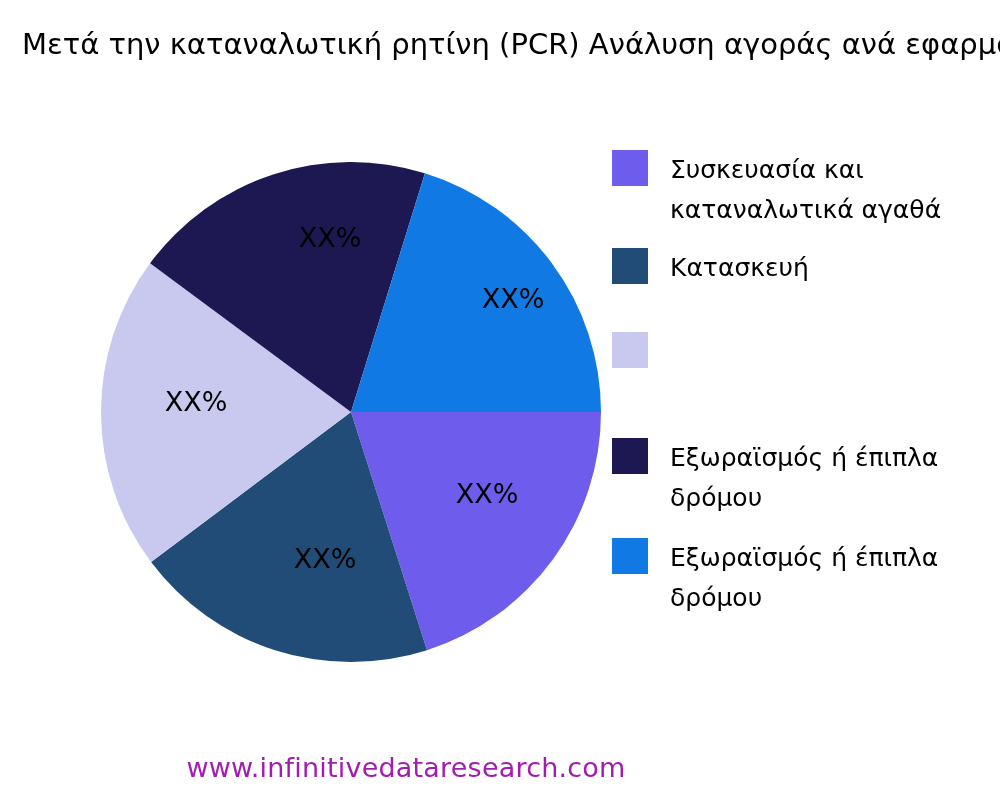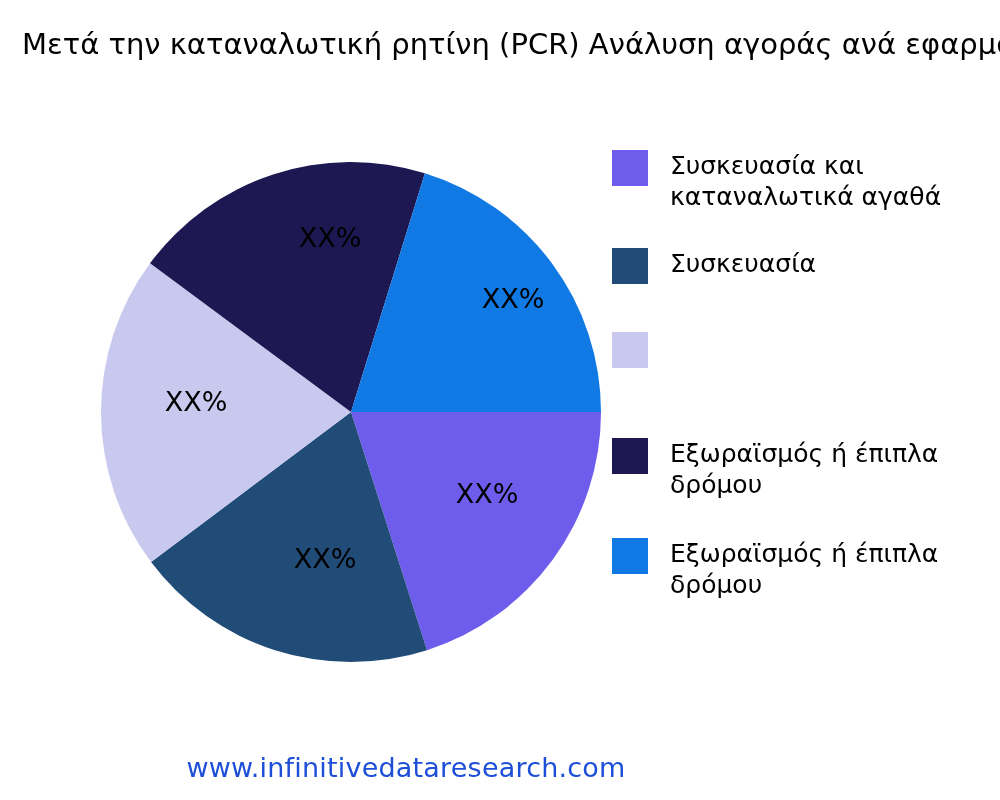--- a/index.html
+++ b/index.html
@@ -72,35 +72,35 @@
     margin-bottom: 0px;
   }
   .legend-swatch {
     flex: 0 0 auto;
     width: 36px;
     height: 36px;
     margin-right: 22px;
   }
   .legend-label {
     font-size: 25px;
-    line-height: 31px;
+    line-height: 40px;
     color: #000000;
     white-space: pre-wrap;
     padding-top: 0px;
   }
 
   
   #footer-url {
     position: absolute;
     left: 0;
     top: 752px;
     width: 812px;
     text-align: center;
     font-size: 27px;
-    color: #1d4ed8;
+    color: #a21caf;
     letter-spacing: 0.2px;
   }
 </style>
 </head>
 <body>
 
 <div id="page">
 
   <div id="chart-title">Μετά την καταναλωτική ρητίνη (PCR) Ανάλυση αγοράς ανά εφαρμογή</div>
 
@@ -124,21 +124,21 @@
   </div>
 
   <div id="legend">
       <div class="legend-item" style="position: absolute; top: 0px; left: 0px;">
         <span class="legend-swatch" style="background: rgb(110, 92, 236);"></span>
         <span class="legend-label">Συσκευασία και
 καταναλωτικά αγαθά</span>
       </div>
       <div class="legend-item" style="position: absolute; top: 98px; left: 0px;">
         <span class="legend-swatch" style="background: rgb(32, 76, 119);"></span>
-        <span class="legend-label">Συσκευασία</span>
+        <span class="legend-label">Κατασκευή</span>
       </div>
       <div class="legend-item" style="position: absolute; top: 182px; left: 0px;">
         <span class="legend-swatch" style="background: rgb(201, 201, 240);"></span>
       </div>
       <div class="legend-item" style="position: absolute; top: 288px; left: 0px;">
         <span class="legend-swatch" style="background: rgb(29, 24, 81);"></span>
         <span class="legend-label">Εξωραϊσμός ή έπιπλα
 δρόμου</span>
       </div>
       <div class="legend-item" style="position: absolute; top: 388px; left: 0px;">

